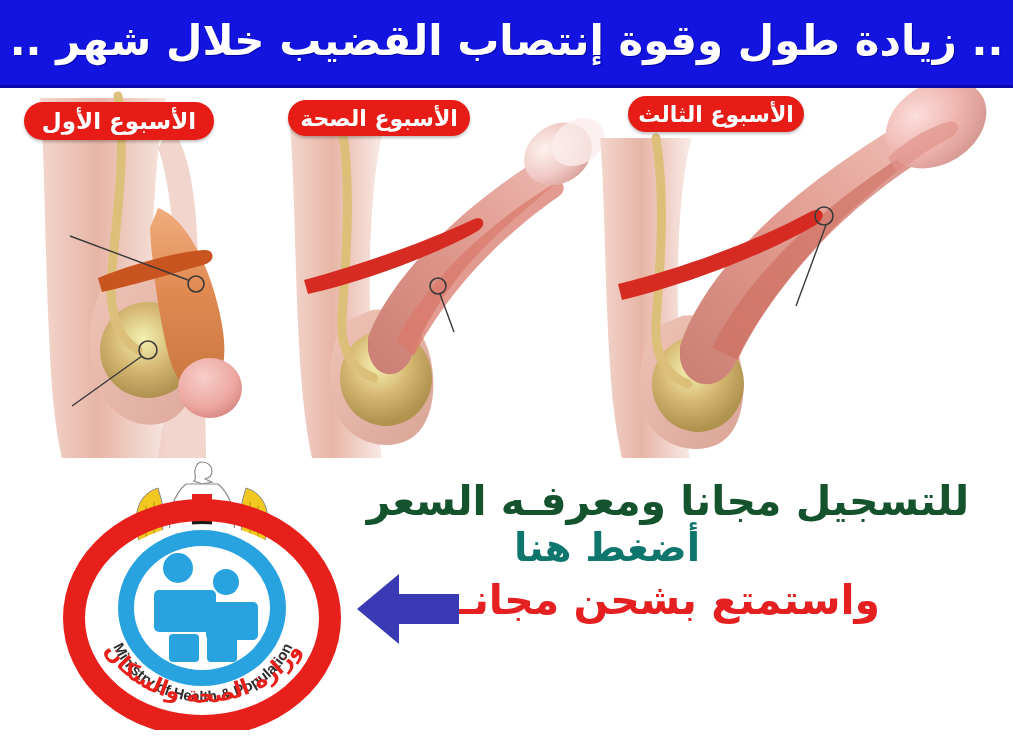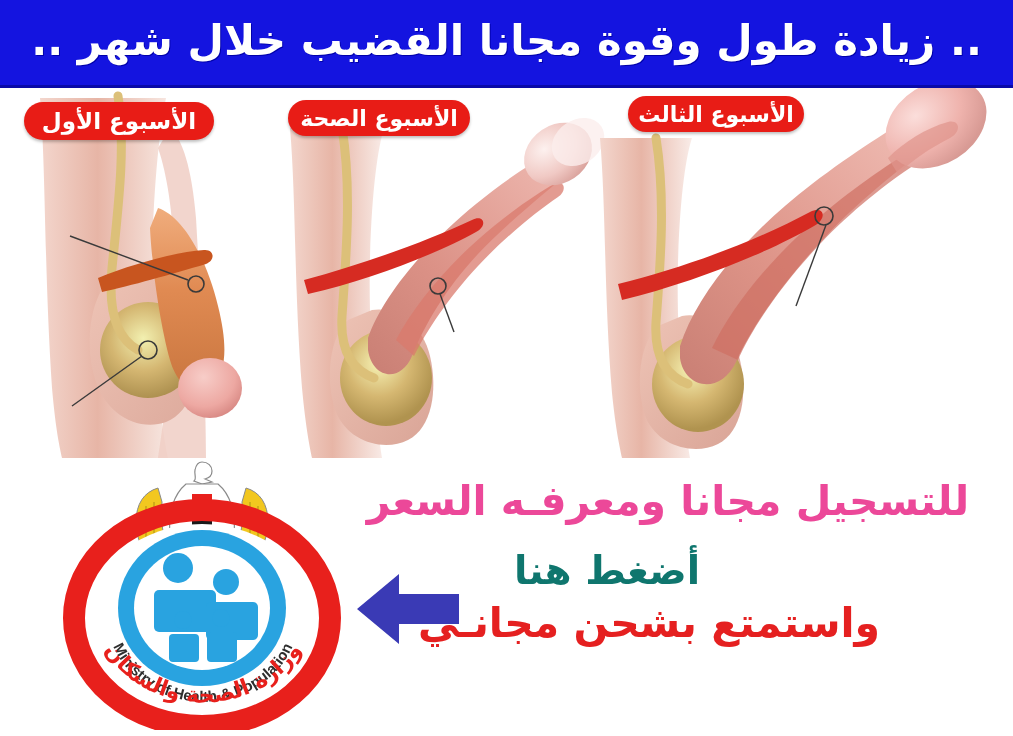--- a/index.html
+++ b/index.html
@@ -69,35 +69,35 @@
   }
   .cta-block{
     position:absolute;right:10px;top:20px;width:660px;
     text-align:center;direction:rtl;
   }
   .cta-line{
     font-weight:bold;
     line-height:1.15;
     white-space:nowrap;
   }
-  #cta-line-1{color:#ec4899;font-size:41px;margin:0 0 24px 0;padding-right:10px;}
+  #cta-line-1{color:#14532d;font-size:41px;margin:0 0 1px 0;padding-right:10px;}
   #cta-line-2{color:#0f766e;font-size:39px;margin:0 0 4px 0;padding-right:132px;}
   #cta-line-3{color:#e52020;font-size:41px;margin:6px 0 0 0;padding-right:48px;}
 
   .arrow-holder{
     position:absolute;left:12px;top:94px;width:110px;height:74px;
   }
 </style>
 </head>
 <body>
 
 <div id="root">
 
   <div class="header-banner">
-    <div class="header-title">.. زيادة طول وقوة مجانا القضيب خلال شهر ..</div>
+    <div class="header-title">.. زيادة طول وقوة إنتصاب القضيب خلال شهر ..</div>
   </div>
 
   <div class="illus-strip">
 
     <div class="panel" id="panel-1">
       <svg width="320" height="370" viewBox="0 0 320 370">
         <defs>
           <linearGradient id="thigh1" x1="0" y1="0" x2="1" y2="0">
             <stop offset="0%" stop-color="#f3d6cd"></stop>
             <stop offset="45%" stop-color="#e7b5a6"></stop>

